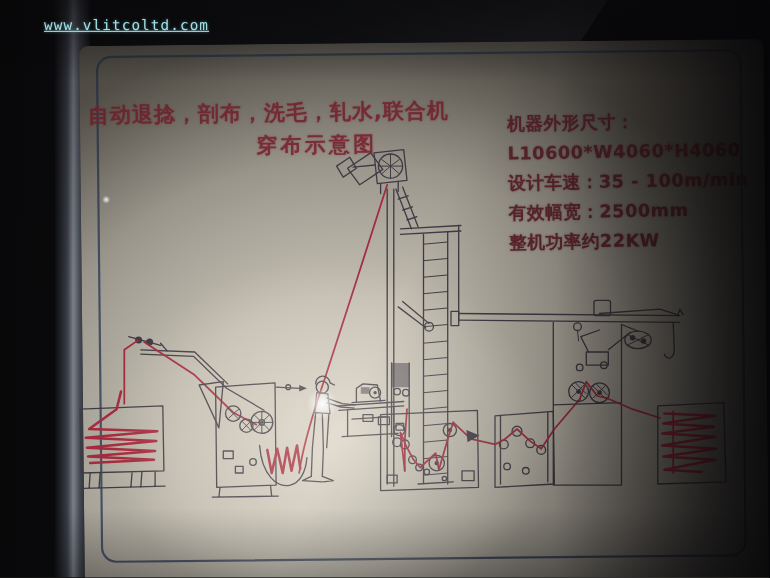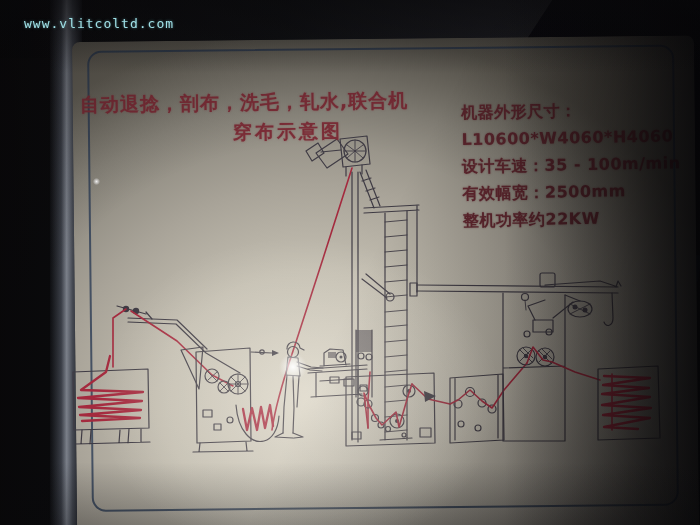--- a/index.html
+++ b/index.html
@@ -51,23 +51,23 @@
       radial-gradient(circle 14px at 293px 367px, rgba(255,255,255,.95), rgba(255,255,255,0) 100%),
       radial-gradient(ellipse 270px 215px at 298px 398px, rgba(255,250,238,.30), rgba(255,250,238,.10) 55%, rgba(255,250,238,0) 75%);}
   .overlay-shadow{position:absolute;inset:0;pointer-events:none;
     background:
       linear-gradient(to bottom, rgba(8,8,10,.55), rgba(8,8,10,0) 14%),
       linear-gradient(to top, rgba(8,8,10,.30), rgba(8,8,10,0) 12%),
       linear-gradient(to right, rgba(6,5,6,0) 72%, rgba(6,5,6,.40) 88%, rgba(4,4,6,.80) 100%),
       linear-gradient(115deg, rgba(0,0,0,0) 52%, rgba(10,8,8,.25) 72%, rgba(8,7,8,.55) 92%),
       linear-gradient(to left, rgba(6,5,6,0) 90%, rgba(6,5,6,.45) 100%),
       radial-gradient(ellipse 620px 530px at 310px 390px, rgba(0,0,0,0) 46%, rgba(10,8,9,.30) 74%, rgba(8,6,8,.58) 100%);}
-  .watermark{position:absolute;left:24px;top:16px;color:var(--watermark-cyan,#9fe0e6);
+  .watermark{position:absolute;left:40px;top:16px;color:var(--watermark-cyan,#9fe0e6);
       font-family:"DejaVu Sans Mono",monospace;font-size:13px;letter-spacing:1px;
-      text-shadow:0 0 3px rgba(140,220,230,.5);}
+      text-shadow:0 0 3px rgba(140,220,230,.5);text-decoration:underline;}
 </style>
 </head>
 <body>
 
 <div class="stage">
 
   <div class="bg-top"></div>
   <div class="metal-strip"></div>
   <div class="corner-dark"></div>
   <div class="corner-streak"></div>

